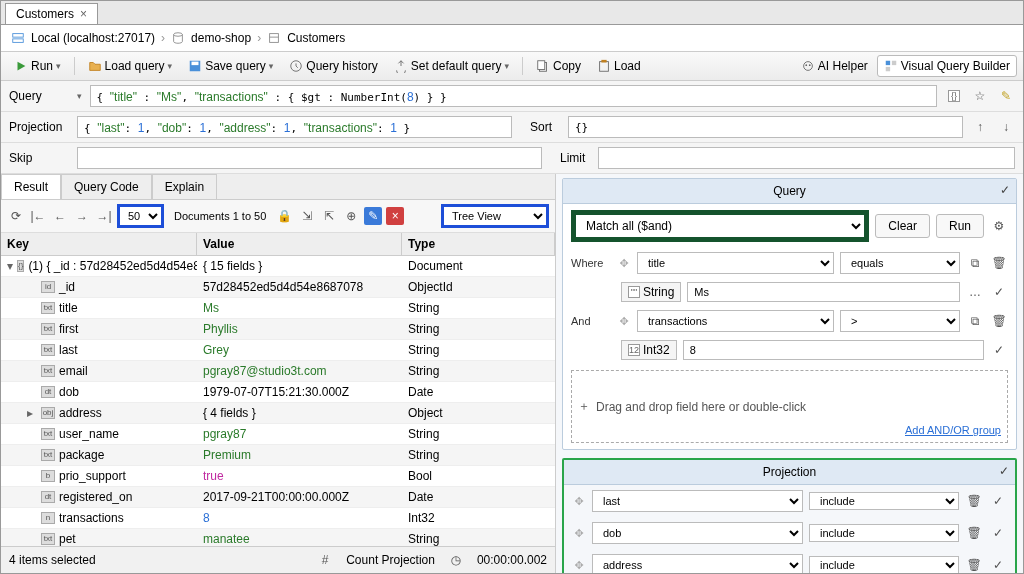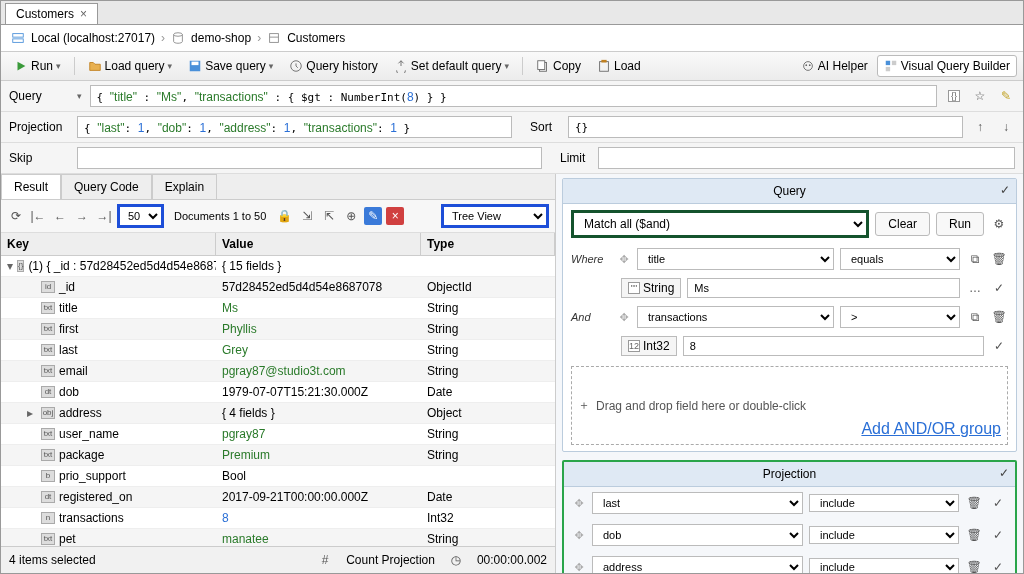--- a/index.html
+++ b/index.html
@@ -21,49 +21,49 @@
 .split { flex: 1; display: flex; overflow: hidden; justify-content: space-between; }
 .left { width: 555px; display: flex; flex-direction: column; background: #fff; border-right: 1px solid #ccc; }
 .right { flex: 1; display: flex; flex-direction: column; background: #f5f7fa; overflow: auto; position: relative; }
 .subtabs { display: flex; background: #eee; border-bottom: 1px solid #ccc; }
 .subtab { padding: 5px 12px; border: 1px solid #ccc; border-bottom: none; background: #eee; cursor: pointer; font-size: 12px; }
 .subtab.active { background: #fff; }
 .resbar { display: flex; align-items: center; gap: 4px; padding: 4px 6px; border-bottom: 1px solid #ddd; background: #f7f7f7; }
 .resbar select, .resbar input { border: 3px solid #1d4ed8; padding: 2px 4px; font-size: 11px; background: #fff; }
 .gridhdr { display: flex; background: #eee; border-bottom: 1px solid #ccc; font-size: 11px; font-weight: 600; }
 .gridhdr > div { padding: 4px 6px; border-right: 1px solid #ccc; }
-.col-k { width: 215px; } .col-v { width: 205px; } .col-t { flex: 1; }
+.col-k { width: 196px; } .col-v { width: 205px; } .col-t { flex: 1; }
 .gridbody { flex: 1; overflow: auto; }
 .grow { display: flex; border-bottom: 1px solid #eee; font-size: 11px; align-items: center; }
 .grow.alt { background: #f5f5f5; }
 .grow > div { padding: 3px 6px; overflow: hidden; white-space: nowrap; text-overflow: ellipsis; }
 .grow .col-k { display: flex; align-items: center; gap: 4px; }
 .twisty { width: 10px; display: inline-block; color: #666; }
 .fico { width: 14px; height: 12px; display: inline-block; background: #ddd; border: 1px solid #aaa; font-size: 8px; text-align: center; line-height: 10px; color: #555; }
 .val-str { color: #2a7a2a; }
 .val-bool { color: #c02aa0; }
 .val-num { color: #2a6fd6; }
 .status { border-top: 1px solid #ccc; background: #f1f1f1; padding: 4px 8px; display: flex; align-items: center; gap: 12px; font-size: 11px; }
 .section { border: 1px solid #bcd; margin: 4px 6px; border-radius: 2px; background: #fff; }
 .section-hdr { background: #dfe9f4; padding: 5px 8px; font-size: 12px; text-align: center; position: relative; border-bottom: 1px solid #bcd; }
 .section-hdr .chk { position: absolute; right: 6px; top: 4px; color: #444; }
 .qtop { display: flex; align-items: center; gap: 6px; padding: 6px 8px; }
-.qtop select { flex: 1; border: 3px solid #14532d; padding: 3px 6px; font-size: 12px; background: #fff; }
+.qtop select { flex: 1; border: 5px solid #14532d; padding: 3px 6px; font-size: 12px; background: #fff; }
 .qbtn { padding: 4px 12px; border: 1px solid #bbb; border-radius: 3px; background: #f8f8f8; cursor: pointer; font-size: 12px; }
 .clauserow { display: flex; align-items: center; gap: 6px; padding: 4px 8px; }
-.clauserow .wlbl { width: 40px; font-size: 11px; color: #333; font-style: italic; }
+.clauserow .wlbl { width: 40px; font-size: 11px; color: #333; }
 .drag { width: 14px; height: 14px; color: #aaa; display:flex;align-items:center;justify-content:center;font-size:11px;}
 .csel { flex: 1; border: 1px solid #bbb; padding: 3px 6px; font-size: 11px; background: #fff; }
 .copsel { width: 120px; border: 1px solid #bbb; padding: 3px 6px; font-size: 11px; background: #fff; }
 .typerow { display: flex; align-items: center; gap: 6px; padding: 4px 8px 4px 58px; }
 .typelbl { border: 1px solid #bbb; padding: 2px 6px; font-size: 11px; background: #f5f5f5; display:flex;align-items:center;gap:3px;}
 .valinp { flex: 1; border: 1px solid #bbb; padding: 3px 6px; font-size: 11px; background: #fff; }
 .iconbtn { width: 18px; height: 18px; display: flex; align-items: center; justify-content: center; border: 1px solid transparent; border-radius: 2px; cursor: pointer; color: #555; font-size: 12px; }
 .droparea { margin: 6px 8px; border: 1px dashed #aaa; padding: 6px; text-align: center; font-size: 11px; color: #555; display: flex; justify-content: center; align-items: center; gap: 6px;}
-.droparea a { color: #2a6fd6; margin-left: auto; font-size:16px;margin-top:47px;}
+.droparea a { color: #2a6fd6; margin-left: auto; font-size:11px;margin-top:47px;}
 .projbox { border: 2px solid #2aa54a; margin: 4px 6px 8px 6px; border-radius: 2px; }
 .projrow { display: flex; align-items: center; gap: 6px; padding: 5px 8px; }
 .projsel { flex: 1; border: 1px solid #bbb; padding: 3px 6px; font-size: 11px; background: #fff; }
 .projop { width: 150px; border: 1px solid #bbb; padding: 1px 6px; font-size: 11px; background: #fff; }
 .sbico { width:12px;height:12px;display:inline-block;border:1px solid #999;font-size:9px;text-align:center;line-height:10px;color:#666;background:#fff;}
 svg { display: block; }
 .iconbtn svg, .tbtn svg, .breadcrumb svg { width: 14px; height: 14px; }
 </style>
 </head>
 <body>
@@ -231,20 +231,21 @@
       <div class="col-t">Type</div>
     </div>
     <div class="gridbody">
       <div class="grow">
         <div class="col-k">
             <span class="twisty">▾</span>
             <span class="fico">{}</span>
             <span>(1) { _id : 57d28452ed5d4d54e8687078 }</span>
           </div>
         <div class="col-v">{ 15 fields }</div>
+        <div class="col-t">Document</div>
       </div>
       <div id="grid-rows">
           <div class="grow alt">
             <div class="col-k" style="padding-left:26px;">
               <span class="twisty"></span>
               <span class="fico">id</span>
               <span>_id</span>
             </div>
             <div class="col-v ">57d28452ed5d4d54e8687078</div>
             <div class="col-t">ObjectId</div>
@@ -320,20 +321,21 @@
             </div>
             <div class="col-v val-str">Premium</div>
             <div class="col-t">String</div>
           </div>
           <div class="grow">
             <div class="col-k" style="padding-left:26px;">
               <span class="twisty"></span>
               <span class="fico">b</span>
               <span>prio_support</span>
             </div>
+            <div class="col-v val-bool">true</div>
             <div class="col-t">Bool</div>
           </div>
           <div class="grow alt">
             <div class="col-k" style="padding-left:26px;">
               <span class="twisty"></span>
               <span class="fico">dt</span>
               <span>registered_on</span>
             </div>
             <div class="col-v ">2017-09-21T00:00:00.000Z</div>
             <div class="col-t">Date</div>

